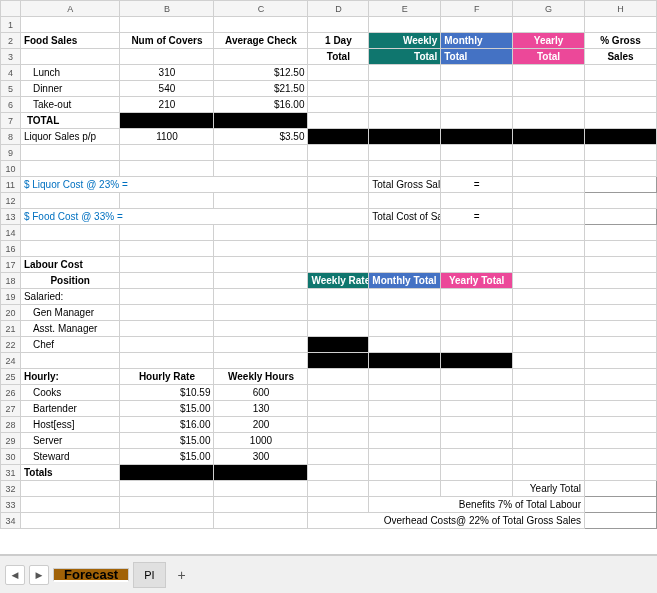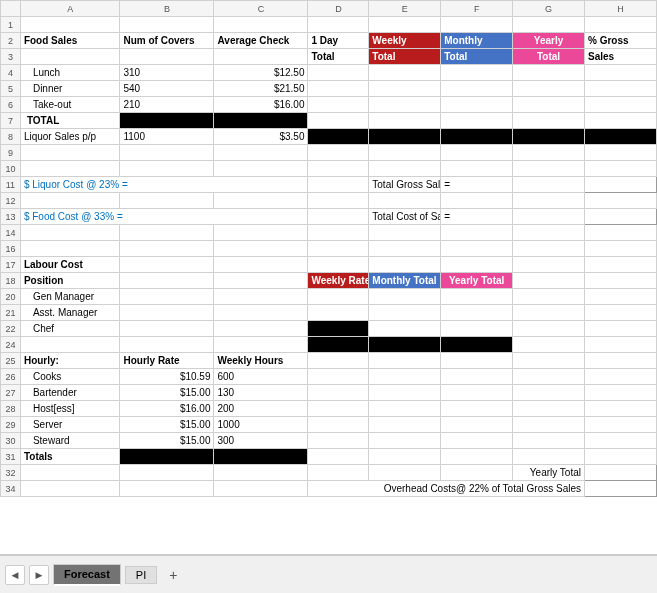--- a/index.html
+++ b/index.html
@@ -52,21 +52,21 @@
     .col-c { width: 85px; }
     .col-d { width: 55px; }
     .col-e { width: 65px; }
     .col-f { width: 65px; }
     .col-g { width: 65px; }
     .col-h { width: 65px; }
 
     .black-fill { background: #000; color: #000; }
     .blue-text { color: #0070c0; }
     .bold { font-weight: bold; }
-    .text-center { text-align: left; }
+    .text-center { text-align: center; }
     .text-right { text-align: right; }
     .indent { padding-left: 12px; }
 
     .bottom-bar {
       width: 657px;
       height: 38px;
       background: #f0f0f0;
       display: flex;
       align-items: center;
       border-top: 1px solid #ccc;
@@ -82,53 +82,53 @@
       border-radius: 2px;
       display: flex;
       align-items: center;
       justify-content: center;
       cursor: pointer;
       font-size: 9px;
       color: #555;
     }
 
     .tab-active {
-      background: #737373;
+      background: #a16207;
       border: 1px solid #ccc;
       border-bottom: 2px solid white;
       padding: 3px 10px;
-      font-size: 11px;
+      font-size: 13px;
       font-weight: bold;
       cursor: pointer;
-      height: 22px;
+      height: 14px;
       display: flex;
       align-items: center;
     }
 
     .tab-inactive {
       background: #e0e0e0;
       border: 1px solid #ccc;
       padding: 3px 10px;
       font-size: 11px;
       cursor: pointer;
-      height: 18px;
+      height: 26px;
       display: flex;
       align-items: center;
     }
 
     .tab-add {
       background: transparent;
       border: none;
       padding: 3px 8px;
       font-size: 14px;
       cursor: pointer;
       color: #555;
     }
 
-    .weekly-header { background: #b91c1c; color: white; text-align: left; font-weight: bold; }
+    .weekly-header { background: #0f766e; color: white; text-align: right; font-weight: bold; }
     .monthly-header { background: #4472c4; color: white; font-weight: bold; }
     .yearly-header { background: #ec4899; color: white; text-align: center; font-weight: bold; }
   </style>
 </head>
 <body>
 
 <div class="spreadsheet-container">
   <table>
     <colgroup>
       <col style="width:18px">
@@ -349,20 +349,31 @@
       <td class="text-center bold">Position</td>
       <td></td>
       <td></td>
       <td class="weekly-header">Weekly Rate</td>
       <td class="monthly-header">Monthly Total</td>
       <td class="yearly-header">Yearly Total</td>
       <td></td>
       <td></td>
     </tr>
 
+    <tr>
+      <td class="row-header">19</td>
+      <td>Salaried:</td>
+      <td></td>
+      <td></td>
+      <td></td>
+      <td></td>
+      <td></td>
+      <td></td>
+      <td></td>
+    </tr>
 
     <tr>
       <td class="row-header">20</td>
       <td class="indent">Gen Manager</td>
       <td></td>
       <td></td>
       <td></td>
       <td></td>
       <td></td>
       <td></td>
@@ -495,20 +506,29 @@
       <td></td>
       <td></td>
       <td></td>
       <td></td>
       <td></td>
       <td></td>
       <td class="text-right">Yearly Total</td>
       <td style="border:1px solid #999;"></td>
     </tr>
 
+    <tr>
+      <td class="row-header">33</td>
+      <td></td>
+      <td></td>
+      <td></td>
+      <td></td>
+      <td colspan="3" class="text-right">Benefits 7% of Total Labour</td>
+      <td style="border:1px solid #999;"></td>
+    </tr>
 
     <tr>
       <td class="row-header">34</td>
       <td></td>
       <td></td>
       <td></td>
       <td colspan="4" class="text-right">Overhead Costs@ 22% of Total Gross Sales</td>
       <td style="border:1px solid #999;"></td>
     </tr>
 

